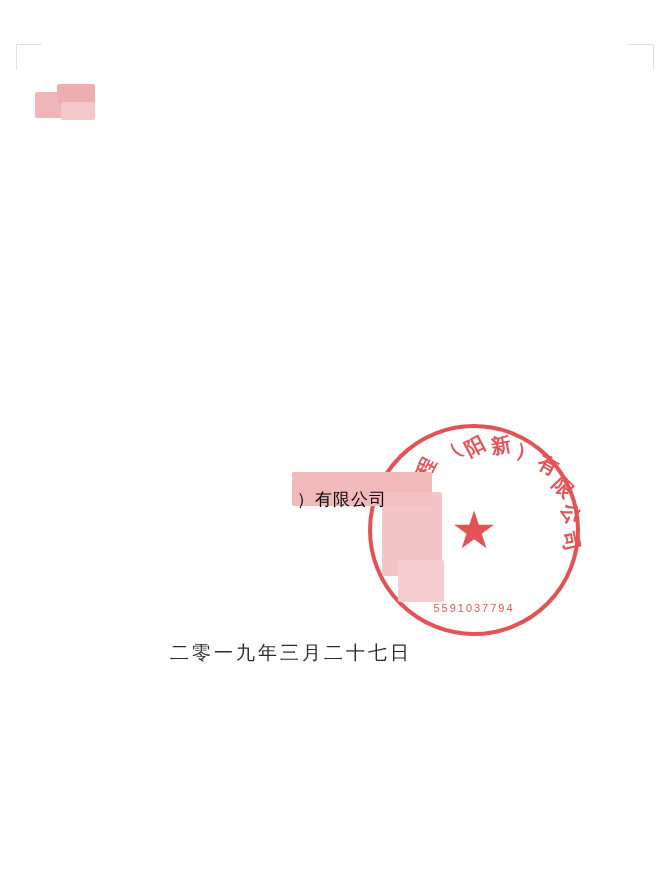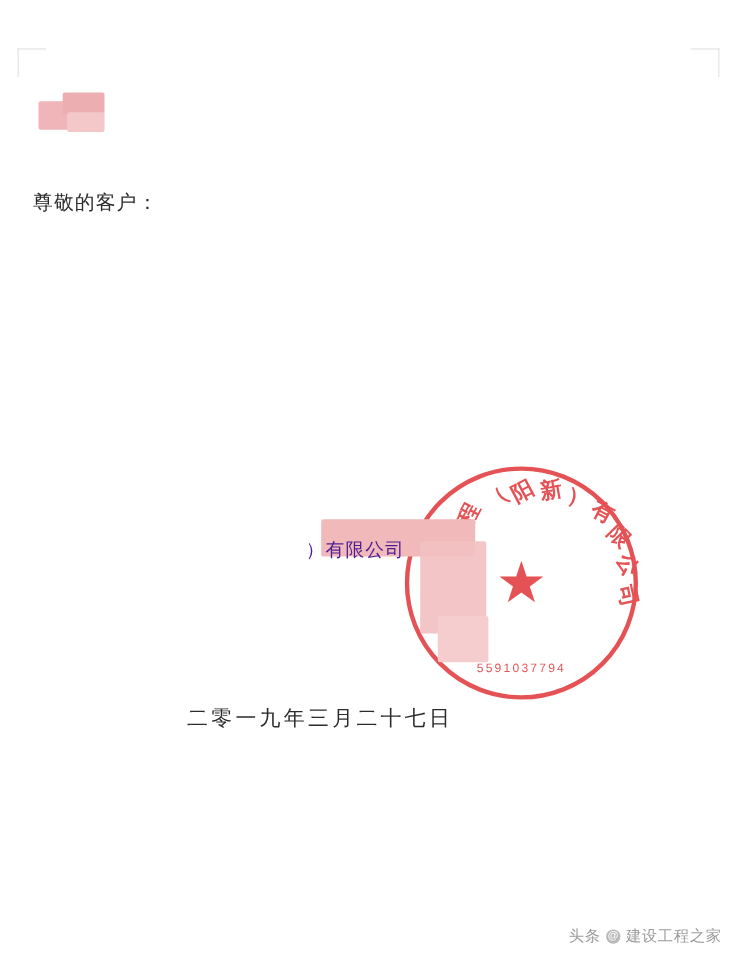--- a/index.html
+++ b/index.html
@@ -108,24 +108,24 @@
   
   .sign-area {
     position: absolute;
     left: 0;
     top: 410px;
     width: 670px;
     height: 300px;
   }
   .company-line {
     position: absolute;
-    left: 278px;
+    left: 297px;
     top: 78px;
     font-size: 17px;
-    color: #4c1d95;
+    color: #000000;
     letter-spacing: 1px;
     white-space: nowrap;
   }
   .redact-1 {
     position: absolute;
     left: 292px;
     top: 62px;
     width: 140px;
     height: 34px;
     background: #f2b9bb;
@@ -238,21 +238,20 @@
   <div class="corner-mark tr"></div>
 
   <div class="title-row">
     <div class="logo-block">
       <div class="b1"></div>
       <div class="b2"></div>
       <div class="b3"></div>
     </div>
   </div>
 
-  <div class="salutation">尊敬的客户：</div>
 
 
   <div class="sign-area">
 
     <div class="seal">
       <div class="seal-inner-text">
         <span class="seal-char" style="left:44px;  top:26px;  transform:rotate(-62deg);">程</span>
         <span class="seal-char" style="left:70px;  top:12px;  transform:rotate(-46deg);">（</span>
         <span class="seal-char" style="left:93px;  top:5px;   transform:rotate(-28deg);">阳</span>
         <span class="seal-char" style="left:119px; top:4px;   transform:rotate(-10deg);">新</span>
@@ -268,19 +267,14 @@
 
     <div class="redact-1"></div>
     <div class="redact-2"></div>
     <div class="redact-3"></div>
 
     <div class="company-line">）有限公司</div>
   </div>
 
   <div class="date-line">二零一九年三月二十七日</div>
 
-  <div class="watermark">
-    <span class="wm-prefix">头条</span>
-    <span class="wm-dot">@</span>
-    <span class="wm-brand">建设工程之家</span>
-  </div>
 
 </div>
 
 </body></html>

